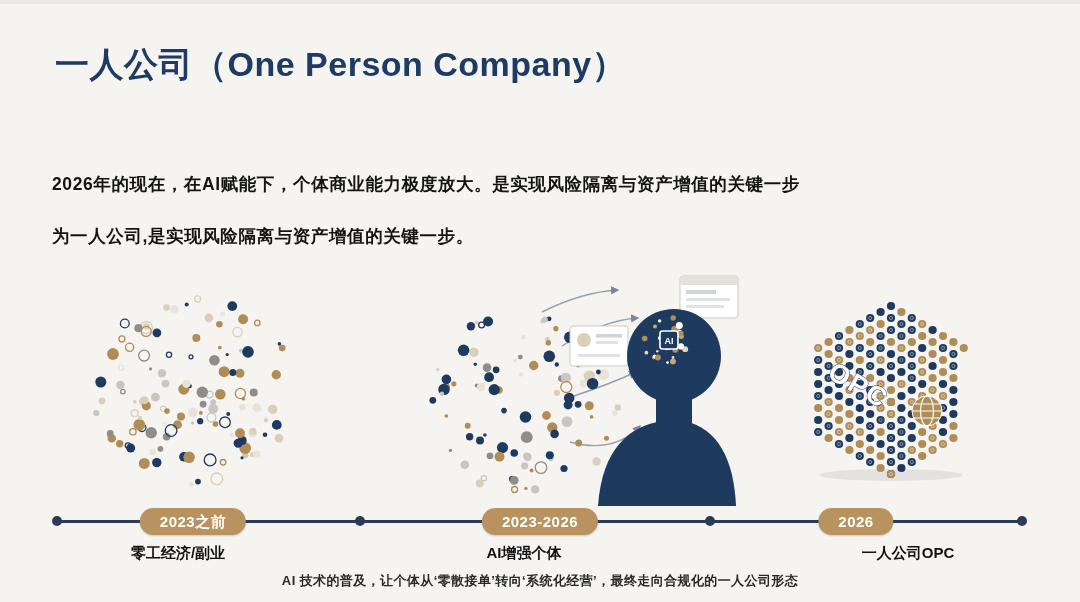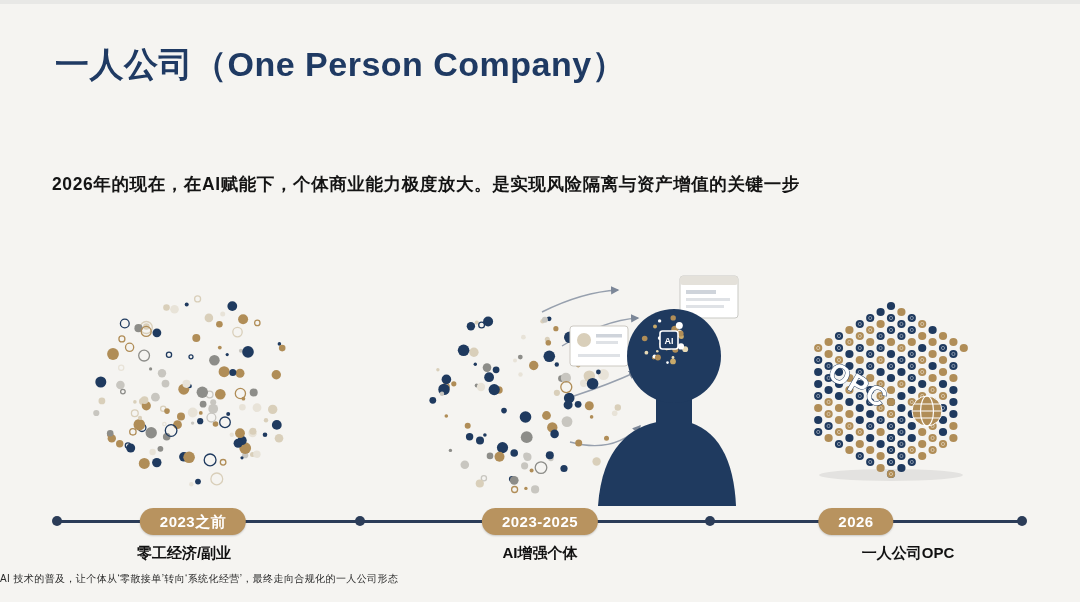--- a/index.html
+++ b/index.html
@@ -16,34 +16,35 @@
   .body-text span{display:block;margin-bottom:28px;}
   .illus{position:absolute;}
   .tl-line{position:absolute;left:55px;top:516px;width:968px;height:2.5px;background:#2b3c58;}
   .tl-dot{position:absolute;top:512px;width:10px;height:10px;border-radius:50%;background:#2b3c58;}
   .pill{position:absolute;top:504px;height:27px;line-height:27px;padding:0 20px;
     border-radius:14px;background:#b8935f;color:#fff;font-size:15px;font-weight:700;
     transform:translateX(-50%);letter-spacing:.5px;box-shadow:0 1px 2px rgba(0,0,0,.18);
     white-space:nowrap;}
   .stage-label{position:absolute;top:540px;transform:translateX(-50%);
     font-size:15px;font-weight:700;color:#111;white-space:nowrap;}
-  .caption{position:absolute;left:0;top:568px;width:100%;margin:0;
-    font-size:10px;color:#2a2a2a;letter-spacing:.4px;}
+  .caption{position:absolute;left:0;top:568px;width:100%;margin:0;text-align:center;
+    font-size:13px;color:#2a2a2a;letter-spacing:.4px;font-weight:bold;}
 </style>
 </head>
 <body>
 
 <div class="slide">
 
   <h1 class="title">
     <span>一人公司（One Person Company）</span>
   </h1>
 
   <p class="body-text">
     <span>2026年的现在，在AI赋能下，个体商业能力极度放大。是实现风险隔离与资产增值的关键一步</span>
+    <span>为一人公司,是实现风险隔离与资产增值的关键一步。</span>
   </p>
 
   <svg id="illus-gig" class="illus" viewBox="0 0 250 210" style="left:68px;top:282px;width:250px;height:210px">
       <circle cx="52.4" cy="99.0" r="4.3" fill="#c8c6c0"></circle>
       <circle cx="97.5" cy="97.6" r="3.9" fill="#c8c6c0"></circle>
       <circle cx="33.9" cy="114.9" r="3.4" fill="#d9cfba"></circle>
       <circle cx="147.5" cy="138.0" r="2.8" fill="#b08d57"></circle>
       <circle cx="94.0" cy="87.2" r="4.2" fill="#c8c6c0"></circle>
       <circle cx="175.1" cy="33.3" r="5.0" fill="#b08d57"></circle>
       <circle cx="124.7" cy="126.5" r="4.9" fill="#e8e3d8"></circle>
@@ -576,23 +577,23 @@
     </svg>
 
   <div>
     <div class="tl-line"></div>
     <div class="tl-dot" style="left:52px"></div>
     <div class="tl-dot" style="left:355px"></div>
     <div class="tl-dot" style="left:705px"></div>
     <div class="tl-dot" style="left:1017px"></div>
 
     <div class="pill" style="left:193px">2023之前</div>
-    <div class="pill" style="left:540px">2023-2025</div>
+    <div class="pill" style="left:540px">2023-2026</div>
     <div class="pill" style="left:856px">2026</div>
 
-    <div class="stage-label" style="left:184px">零工经济/副业</div>
-    <div class="stage-label" style="left:540px">AI增强个体</div>
+    <div class="stage-label" style="left:178px">零工经济/副业</div>
+    <div class="stage-label" style="left:524px">AI增强个体</div>
     <div class="stage-label" style="left:908px">一人公司OPC</div>
   </div>
 
   <p class="caption">AI 技术的普及，让个体从‘零散接单’转向‘系统化经营’，最终走向合规化的一人公司形态</p>
 
 </div>
 
 </body></html>

